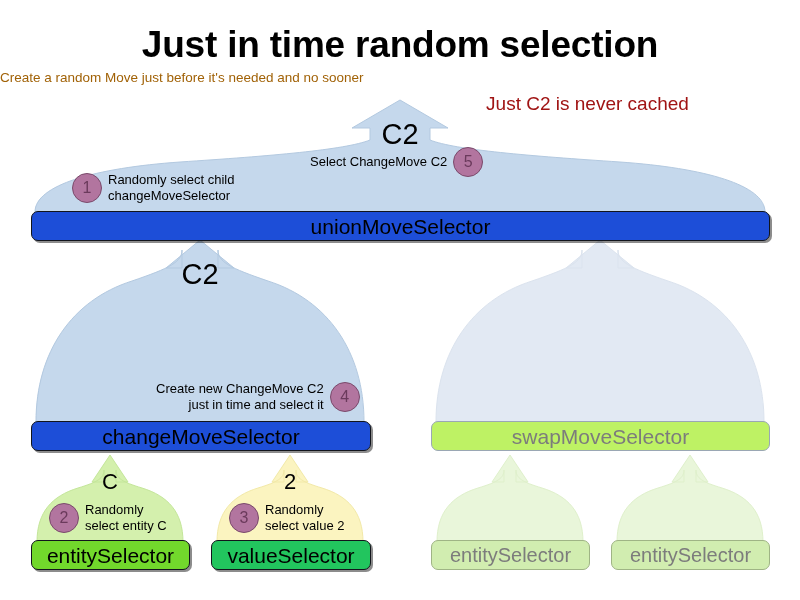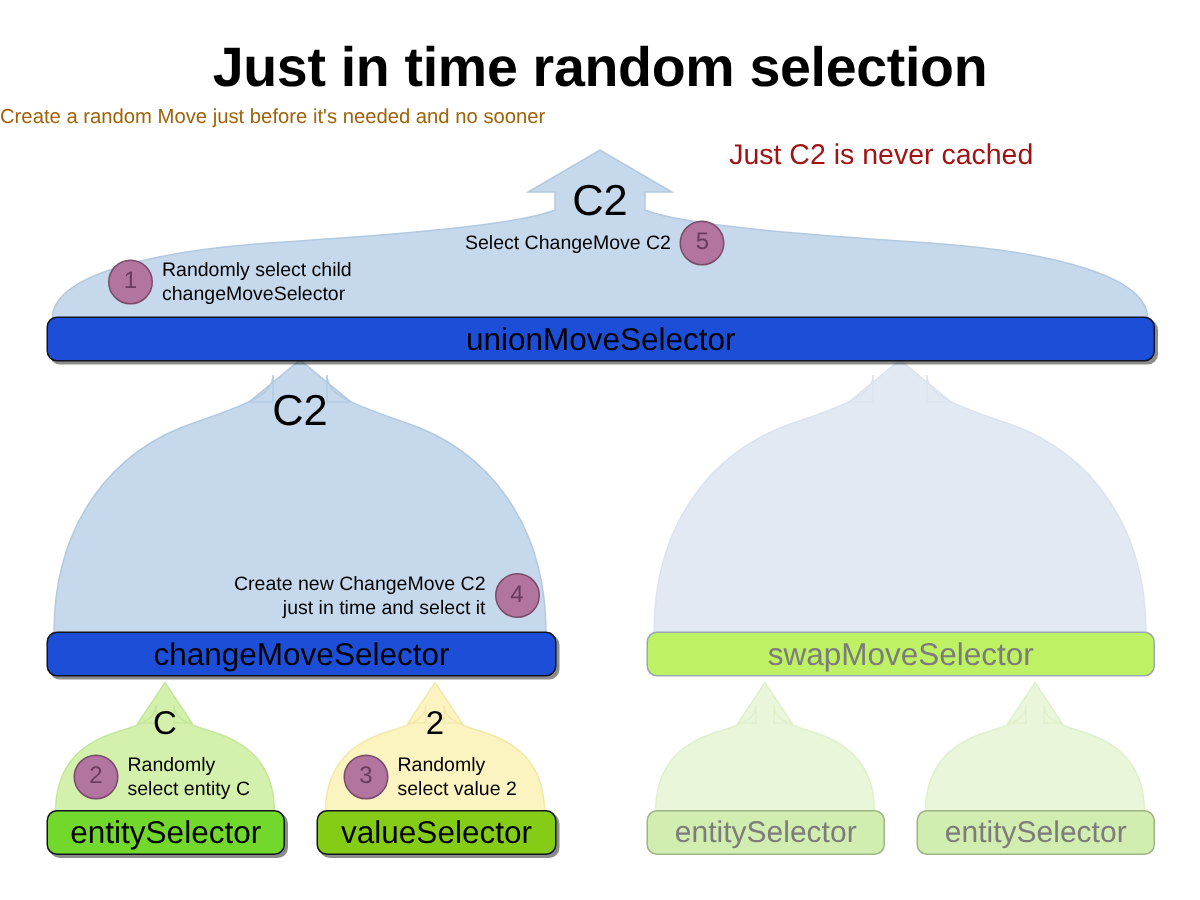--- a/index.html
+++ b/index.html
@@ -86,21 +86,21 @@
     color: #7c7c7c;
   }
   .node.green {
     background: #72d82c;
     border: 1.6px solid #12151c;
     box-shadow: 2px 2px 0 rgba(0,0,0,0.45);
     font-size: 21px;
     color: #000;
   }
   .node.yellow {
-    background: #84cc16;
+    background: #22c55e;
     border: 1.6px solid #12151c;
     box-shadow: 2px 2px 0 rgba(0,0,0,0.45);
     font-size: 21px;
     color: #000;
   }
   .node.green-faded {
     background: #d1edb0;
     border: 1.4px solid #9fb485;
     font-size: 20px;
     color: #7c7c7c;

